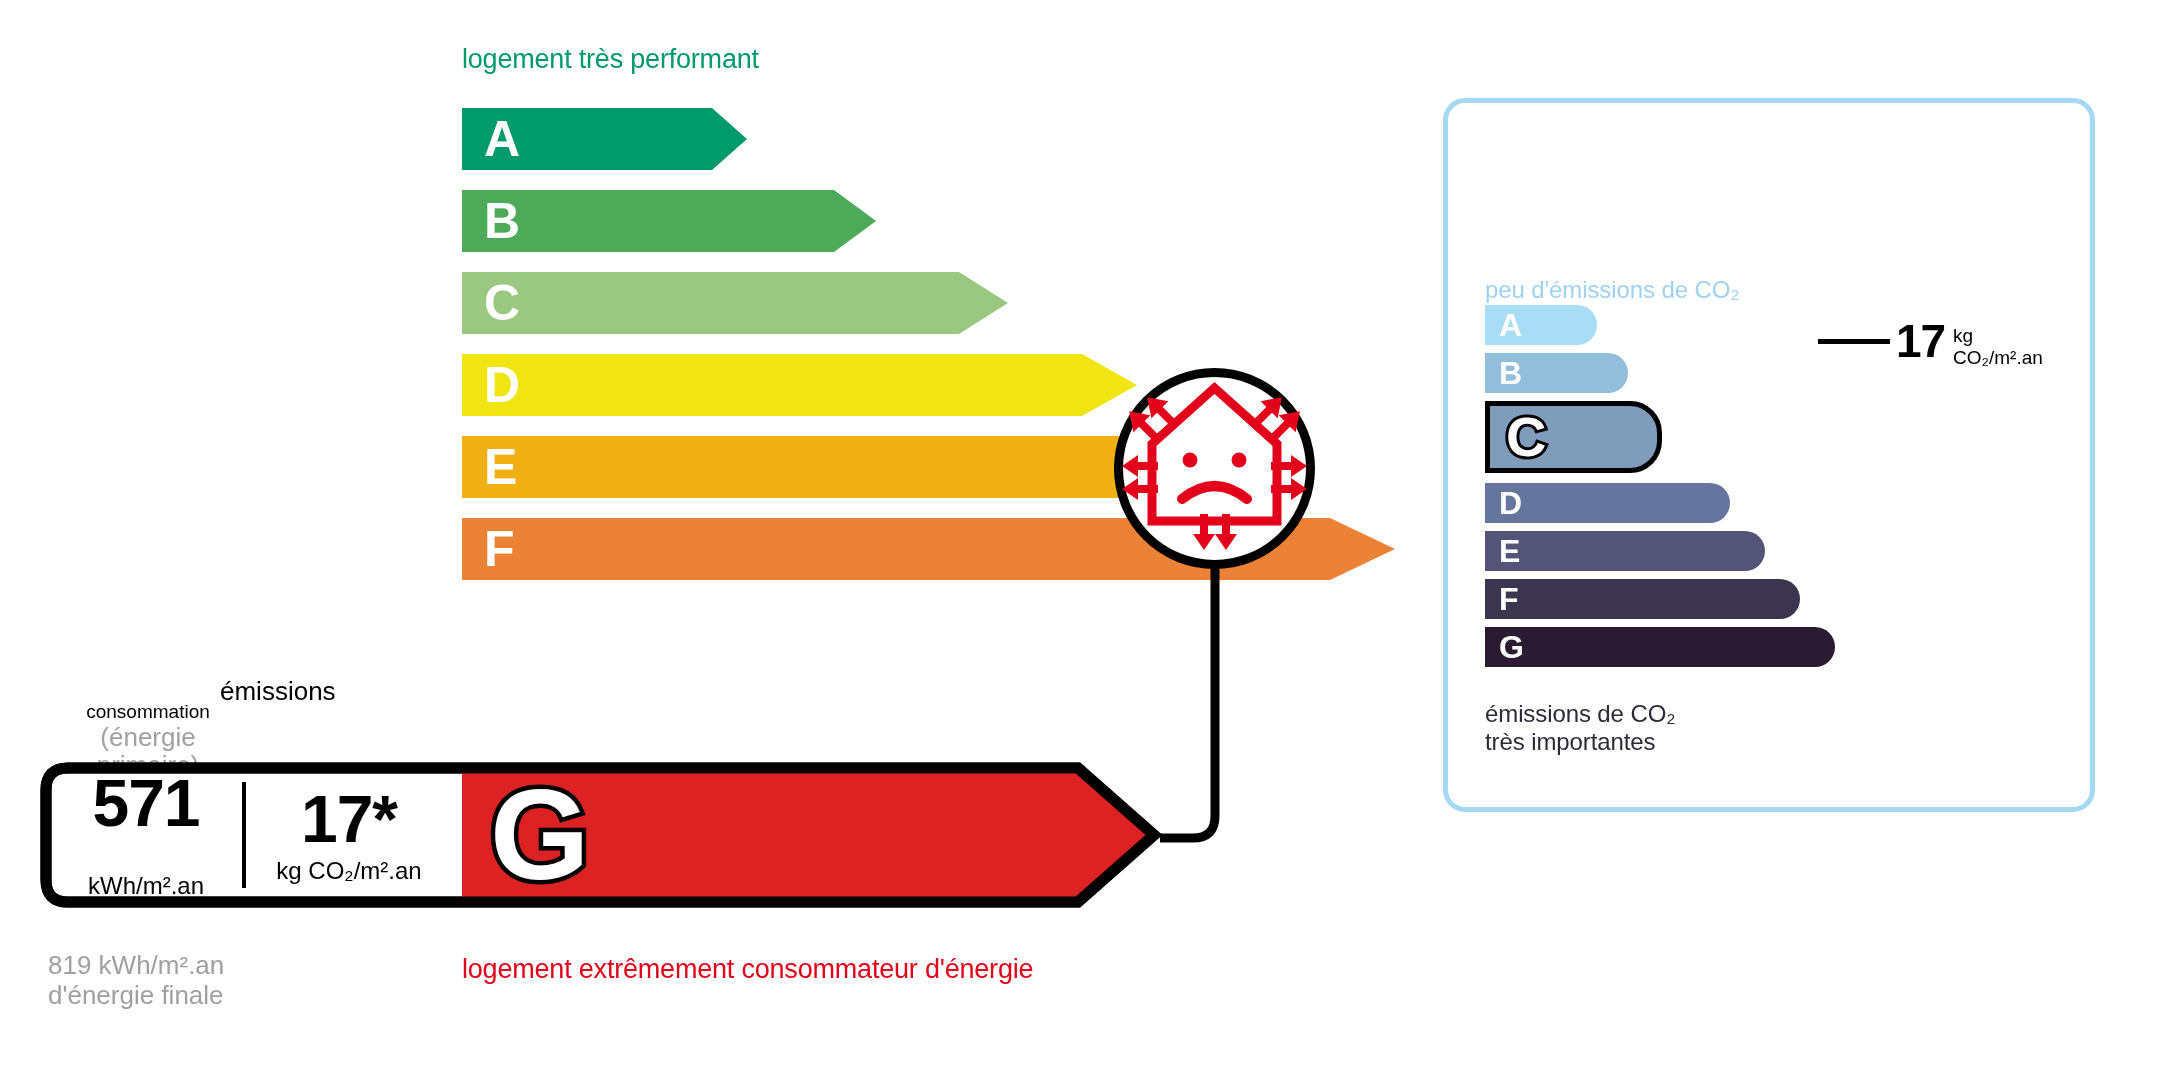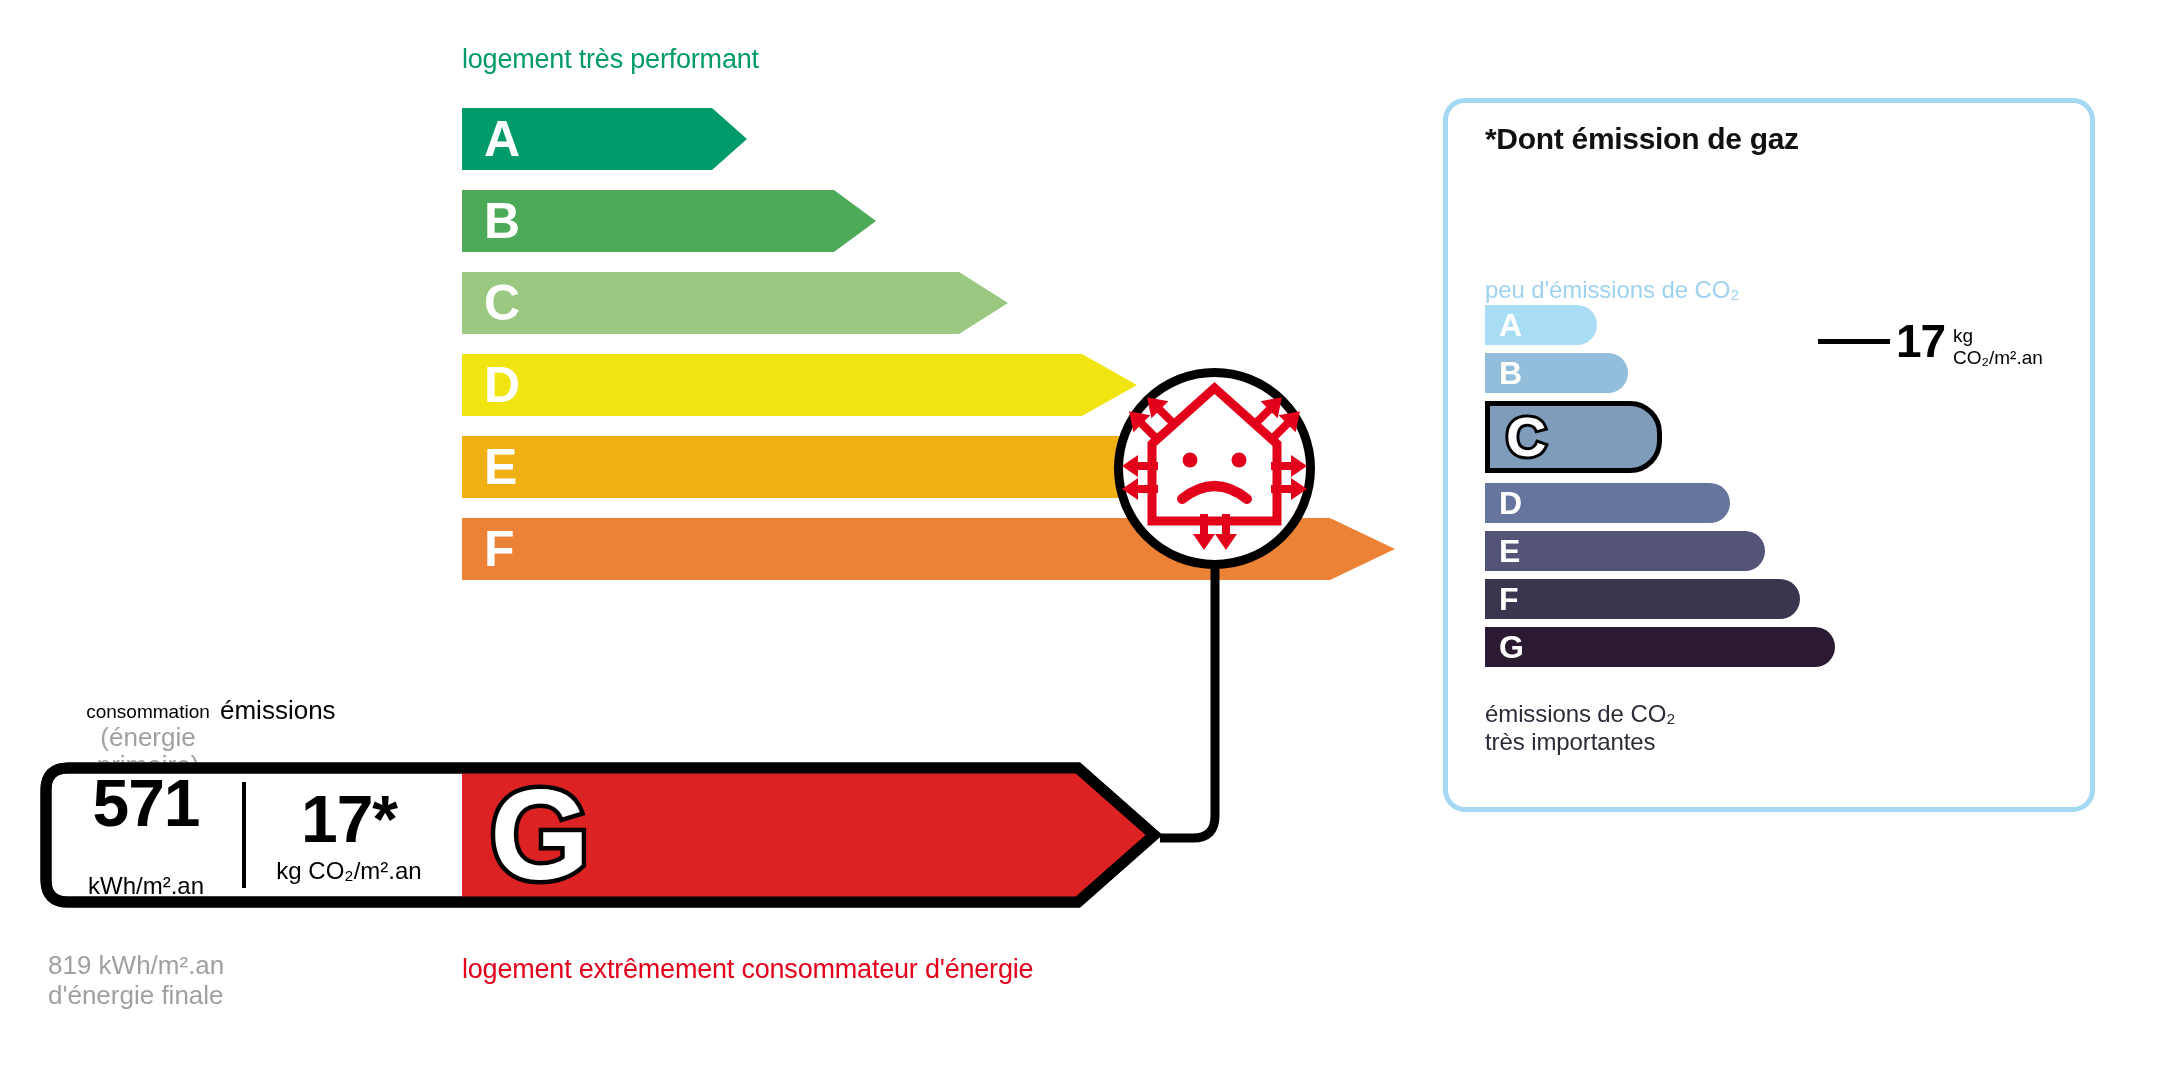--- a/index.html
+++ b/index.html
@@ -43,21 +43,21 @@
   .gcell .big{font-size:66px;font-weight:bold;line-height:1;color:#000;letter-spacing:-1px;}
   .gcell .unit{font-size:24px;line-height:1.1;margin-top:6px;color:#000;}
   #g-cell-conso{left:18px;width:180px;gap:31px;}
   #g-cell-emis{left:216px;width:190px;}
   #g-divider{position:absolute;left:204px;top:22px;width:4px;height:106px;background:#000;}
 
   
   #lbl-conso{left:48px;top:702px;width:200px;text-align:center;}
   #lbl-conso .l1{font-size:19px;color:#000;line-height:1.08;}
   #lbl-conso .l2{font-size:26px;color:#a0a0a0;line-height:1.08;}
-  #lbl-emis{left:220px;top:695px;font-size:26px;color:#000;}
+  #lbl-emis{left:220px;top:676px;font-size:26px;color:#000;}
 
   
   #final-energy{left:48px;top:950px;font-size:26px;color:#a0a0a0;line-height:1.16;}
   #bottom-caption{left:462px;top:954px;font-size:27px;color:#e2001a;white-space:nowrap;letter-spacing:-0.2px;}
 
   
   #house-badge{left:1112px;top:366px;width:205px;height:205px;}
   #connector{left:1112px;top:366px;width:220px;height:500px;overflow:visible;}
 
   
@@ -191,21 +191,20 @@
     </g>
     <g transform="rotate(45 161 72)">
       <path d="M 157,76 L 157,52 L 149,52 L 161,34 L 173,52 L 165,52 L 165,76 Z"></path>
     </g>
   </g>
 </svg>
 
 <div class="abs" id="ges-panel"></div>
 
 <div class="abs" id="ges-title">
-  <div>*Dont émission de gaz</div>
 </div>
 
 <div class="abs" id="ges-top-caption">peu d'émissions de CO₂</div>
 
 <div class="abs" id="ges-bars">
   <div class="gbar" style="top:0px;width:112px;background:#a9dcf5;">
     <span class="gl">A</span>
   </div>
   <div class="gbar" style="top:48px;width:143px;background:#92bddb;">
     <span class="gl">B</span>

